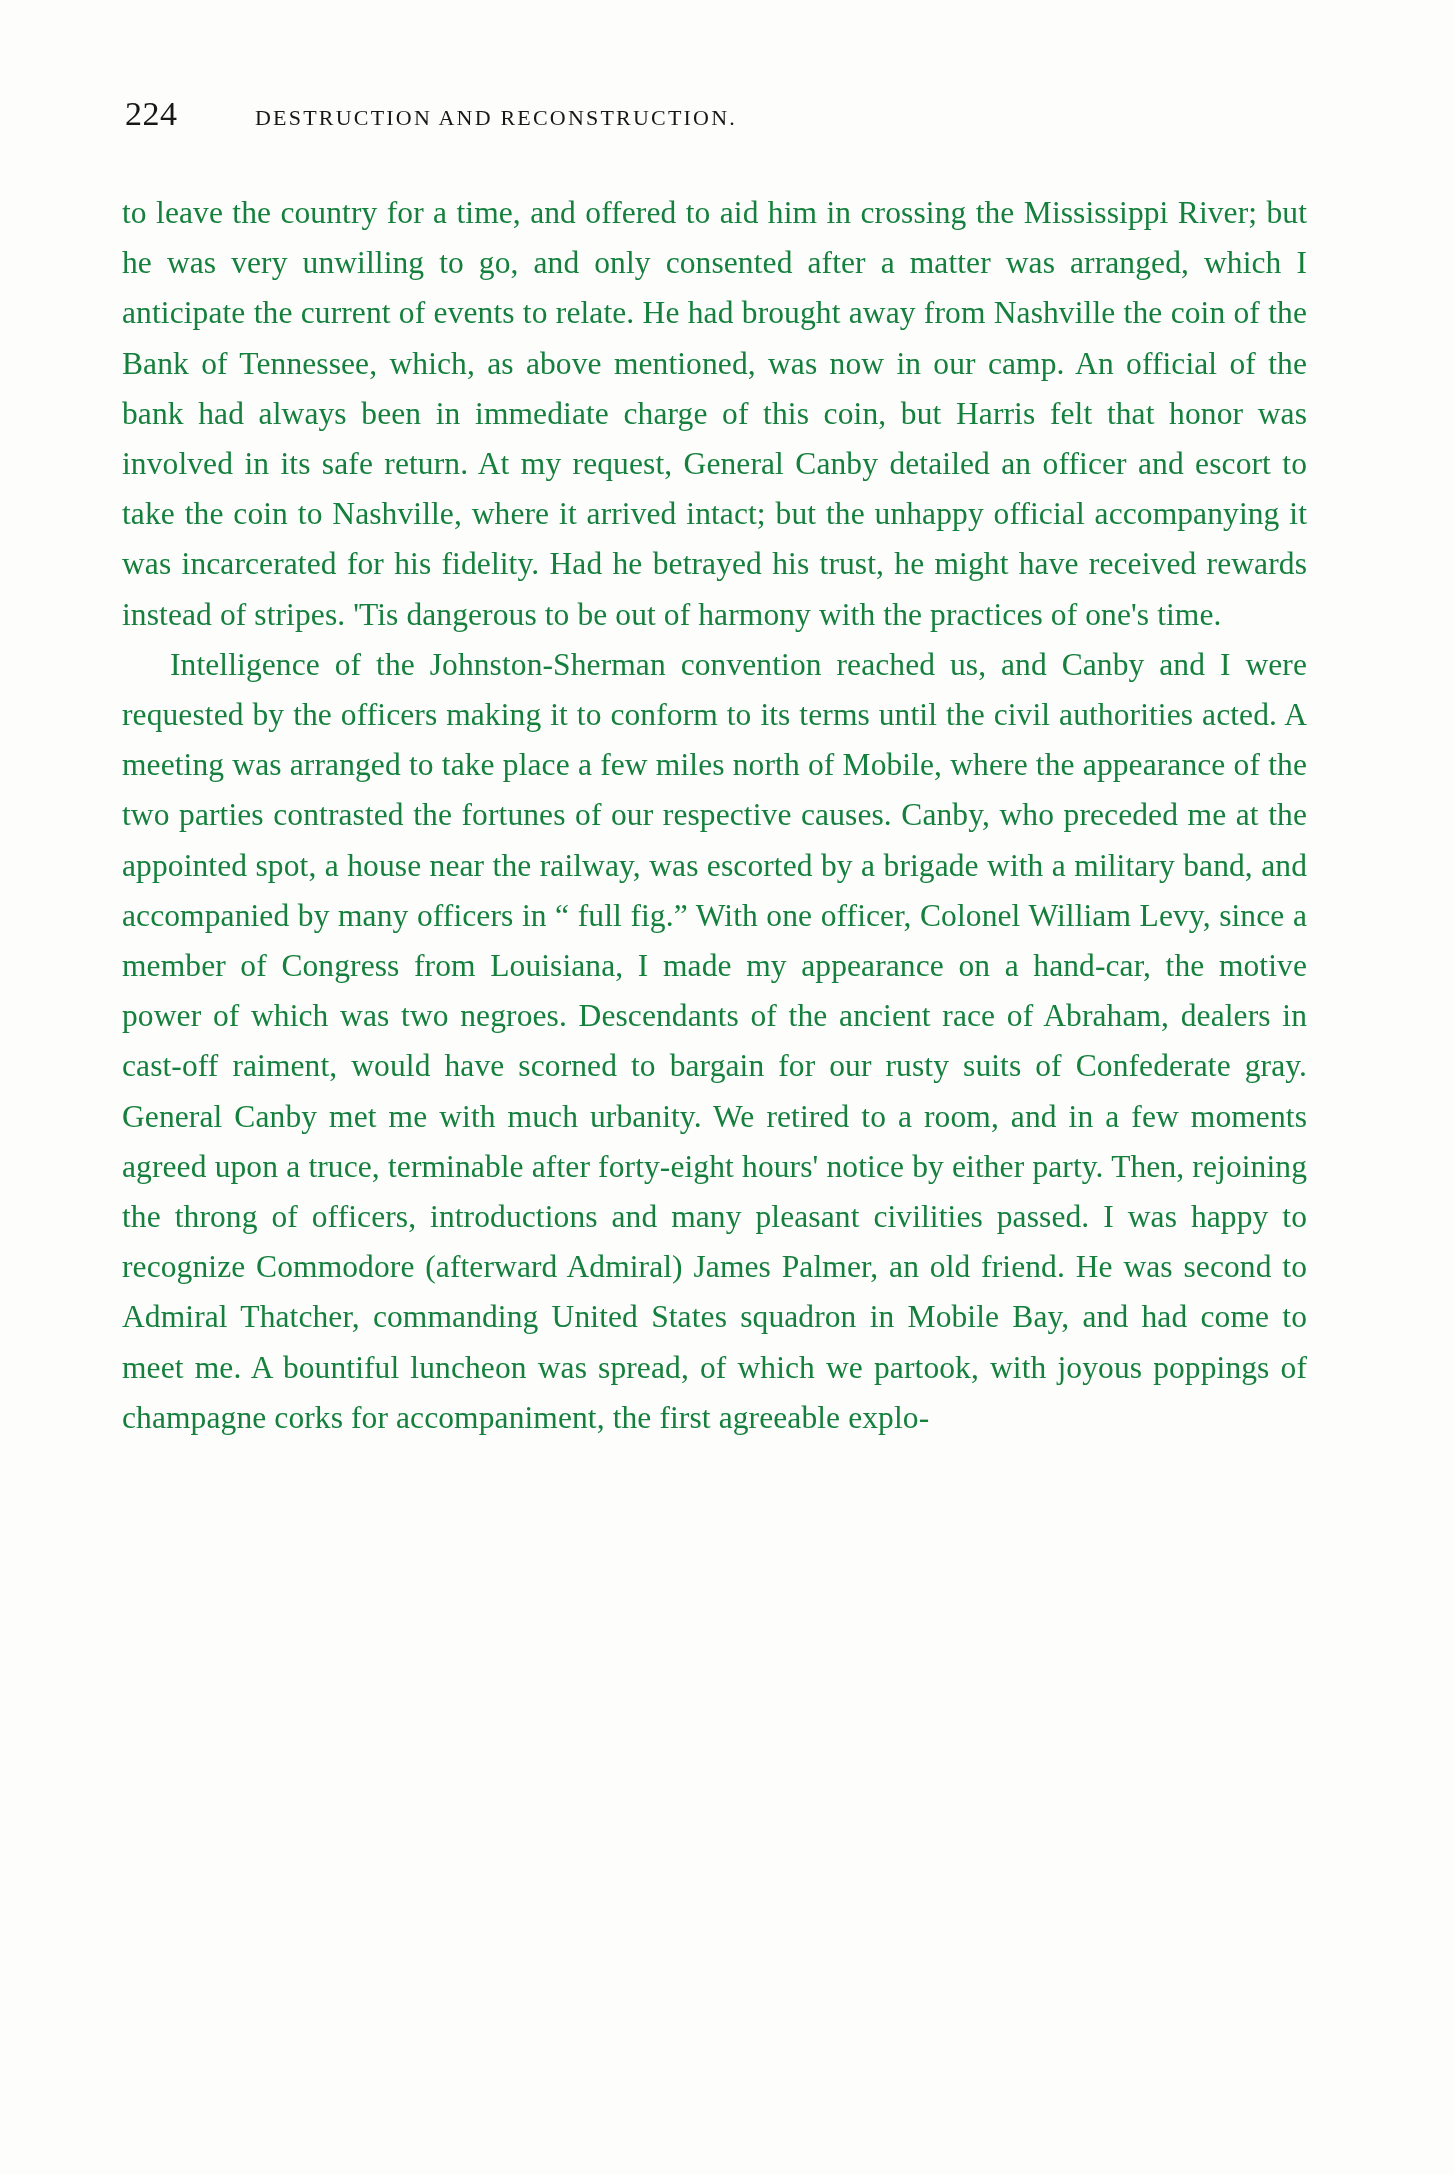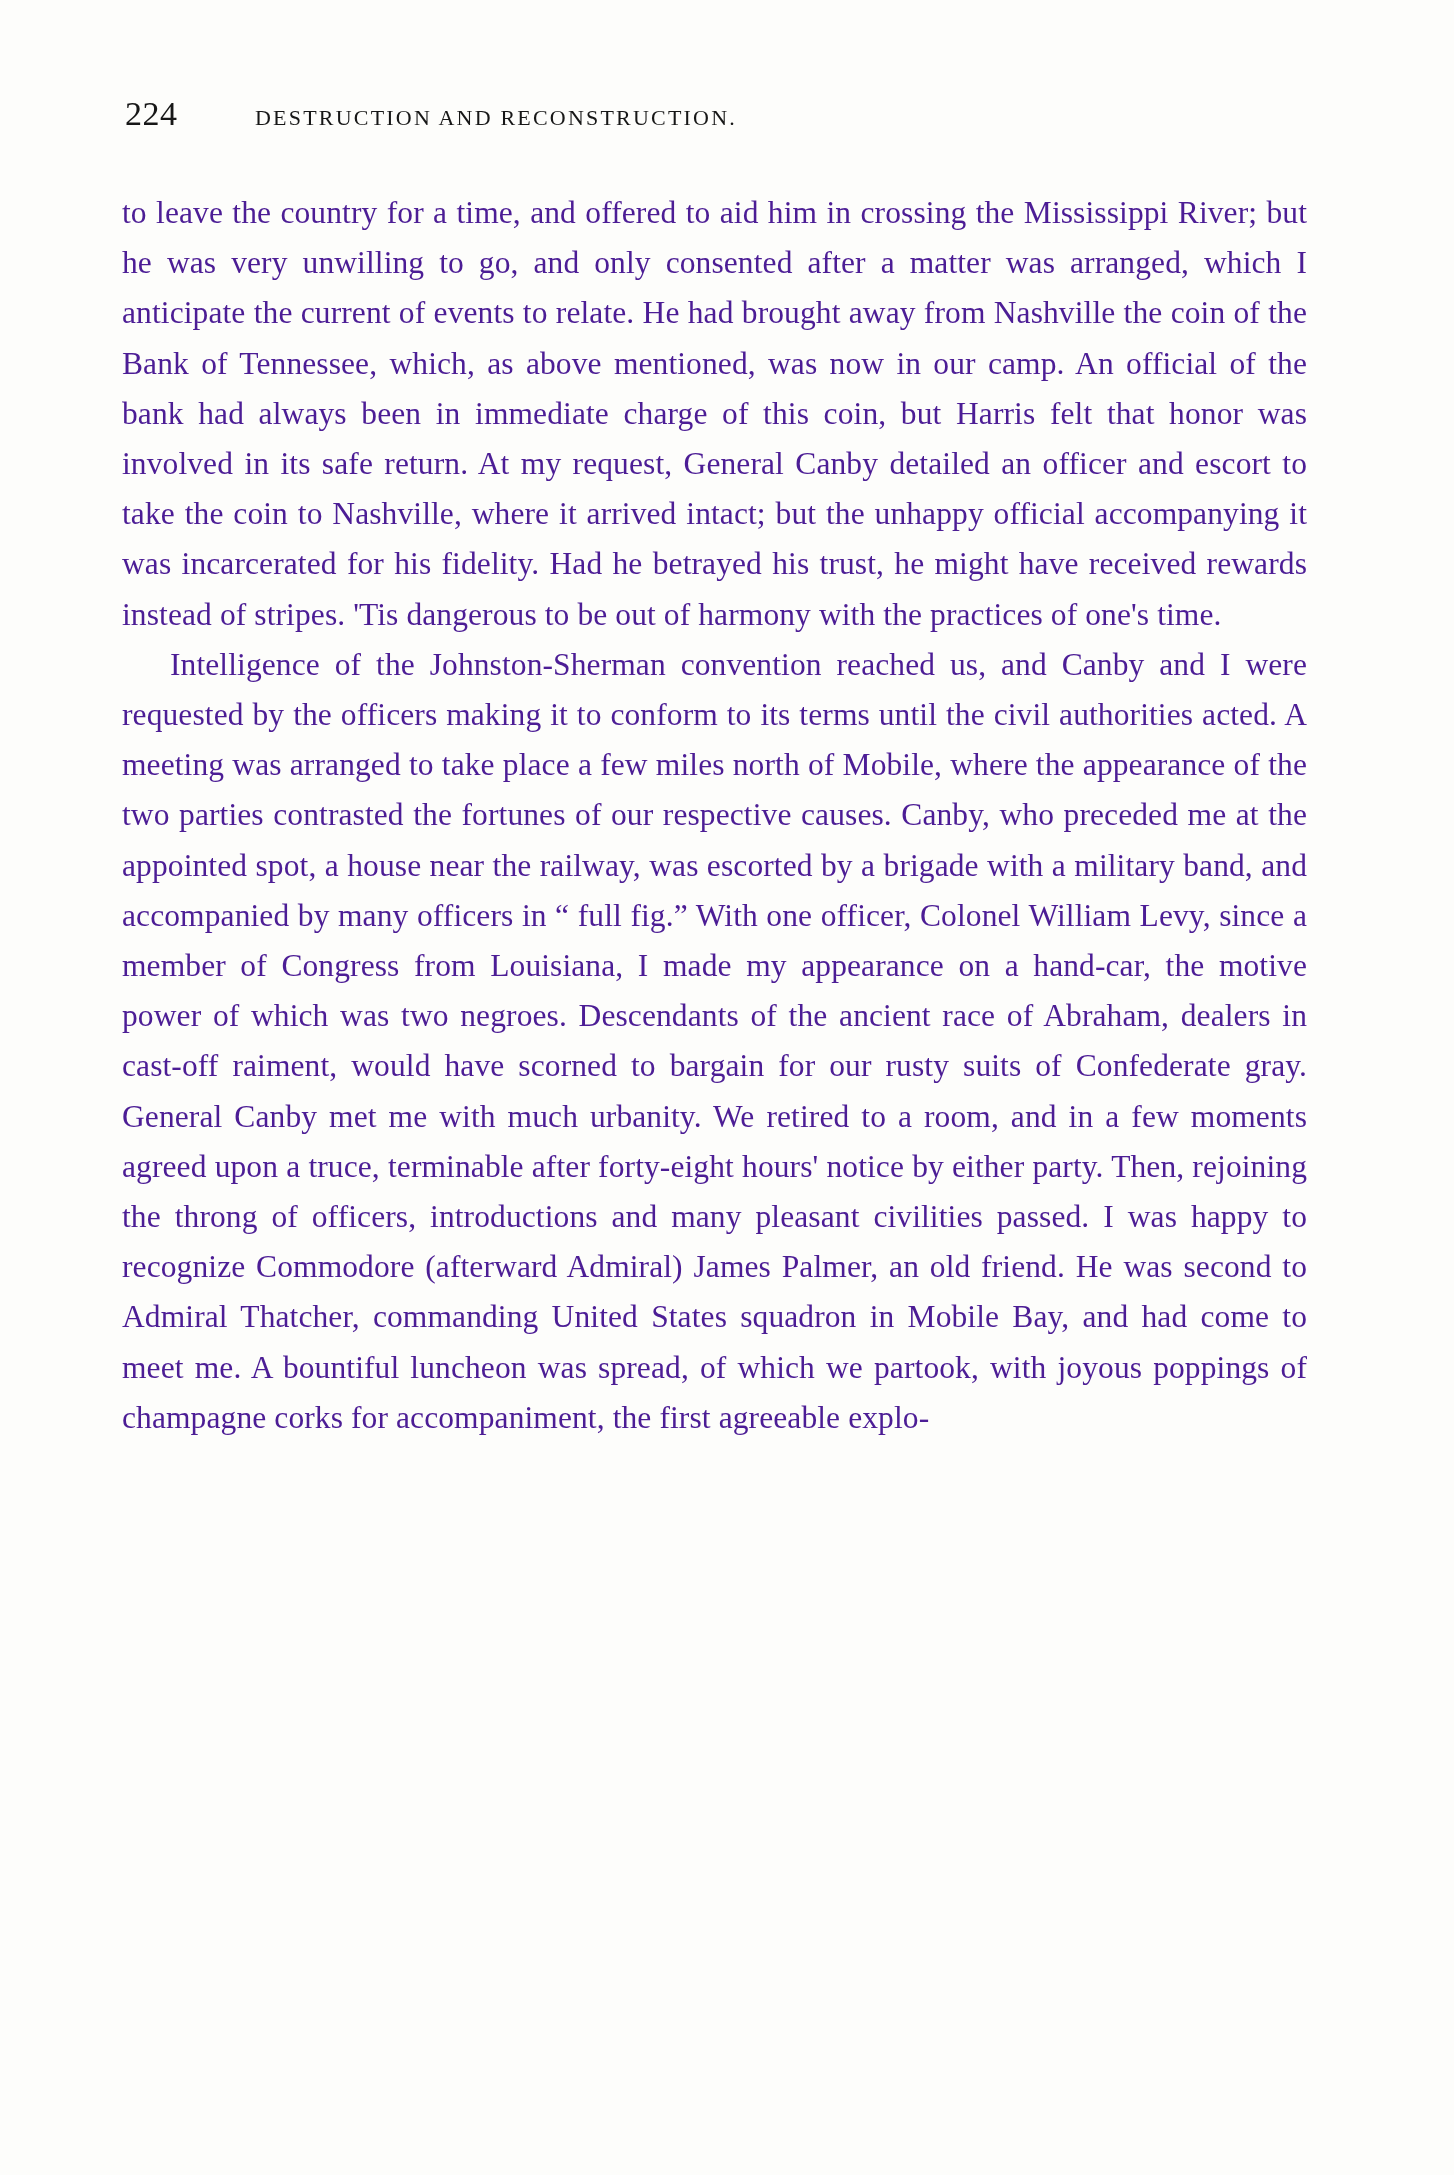--- a/index.html
+++ b/index.html
@@ -52,21 +52,21 @@
     white-space: nowrap;
   }
   .body-text {
     position: absolute;
     left: 122px;
     top: 188px;
     width: 1185px;
     font-size: 31.5px;
     line-height: 50.2px;
     text-align: justify;
-    color: #4c1d95;
+    color: #15803d;
     font-family: "Liberation Serif", serif;
     letter-spacing: 0.1px;
   }
   .body-text p {
     margin: 0;
     text-align: justify;
     text-justify: inter-word;
   }
   .body-text p.indent {
     text-indent: 48px;

